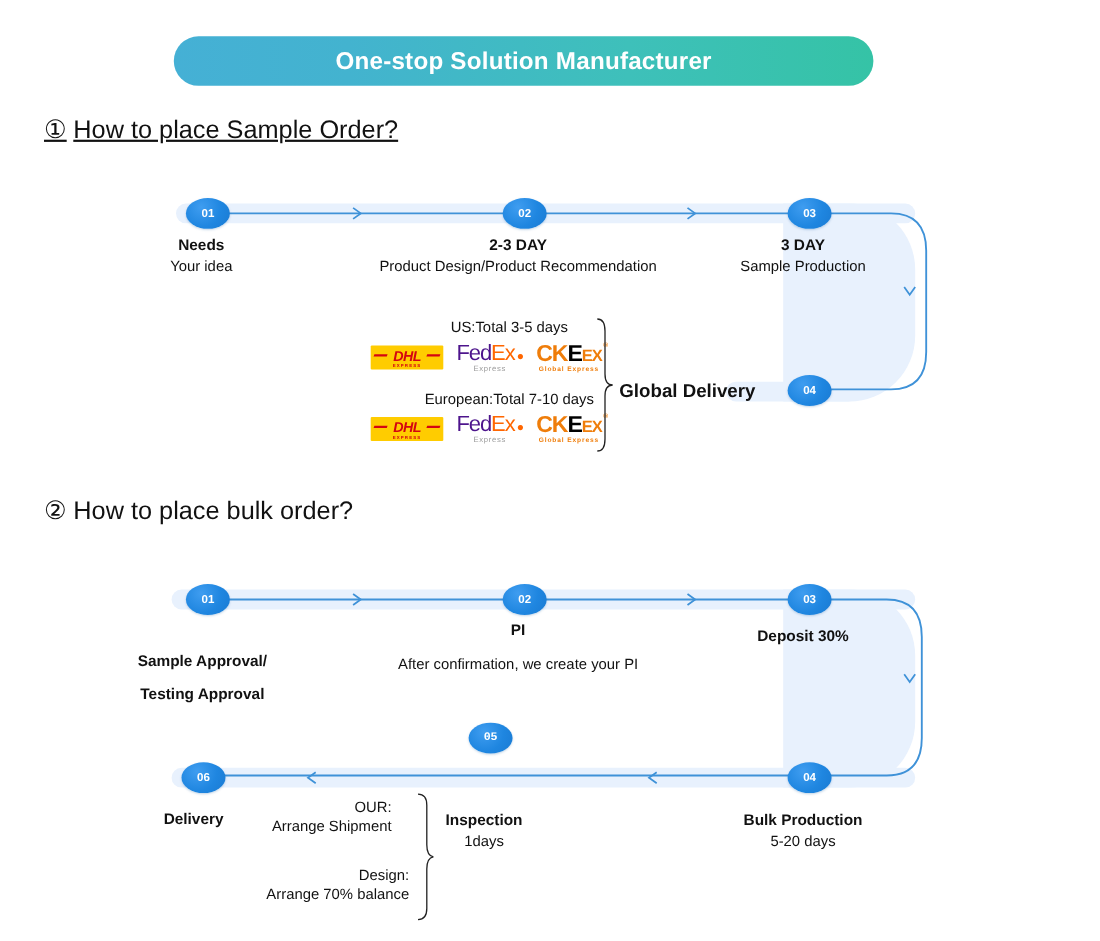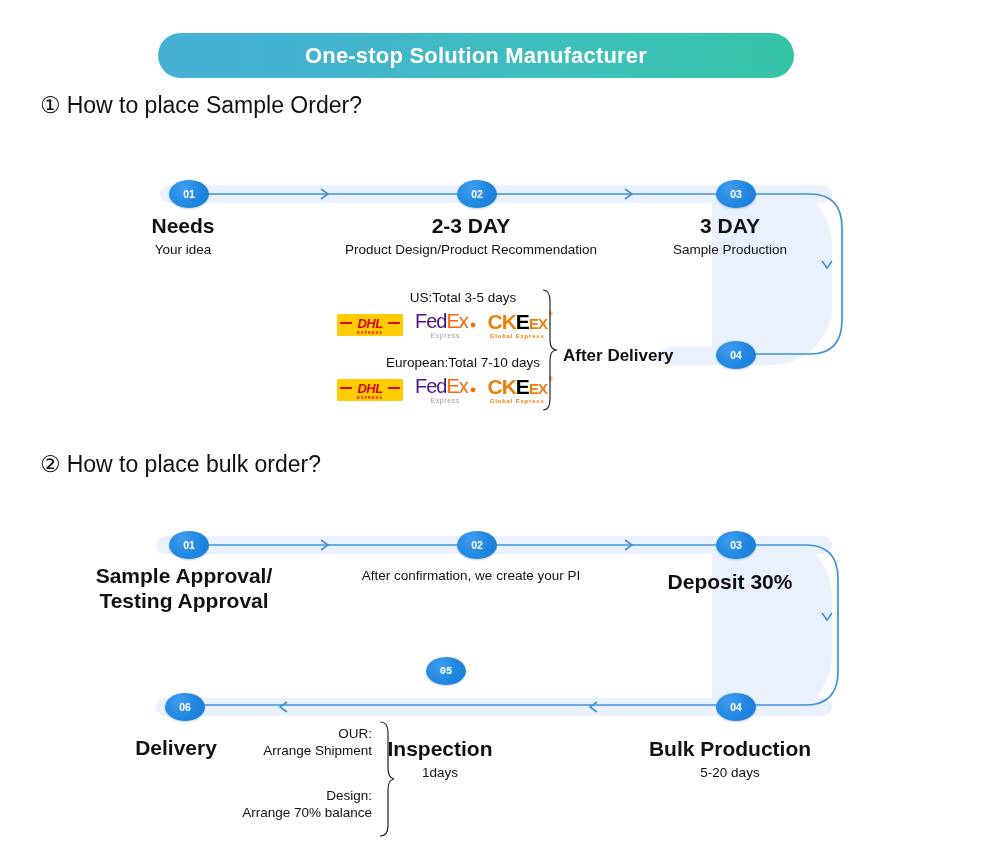--- a/index.html
+++ b/index.html
@@ -30,21 +30,21 @@
   .node{
     width:40px;height:28px;border-radius:50%;
     background:radial-gradient(circle at 35% 30%,#3f9df0 0%,#1f86e0 55%,#1a7ad2 100%);
     color:#fff;font-size:10.5px;font-weight:bold;
     display:flex;align-items:center;justify-content:center;
     box-shadow:0 1px 2px rgba(20,90,160,.25);
   }
   .arrow-r,.arrow-l{width:14px;height:14px;}
   .arrow-r svg,.arrow-l svg{display:block;}
 
-  .lbl-main{font-size:21px;font-weight:bold;color:#111;text-align:center;white-space:nowrap;}
+  .lbl-main{font-size:14px;font-weight:bold;color:#111;text-align:center;white-space:nowrap;}
   .lbl-sub{font-size:13.5px;color:#111;text-align:center;white-space:nowrap;}
 
   
   .couriers{display:flex;align-items:center;gap:12px;}
   .dhl{
     width:66px;height:22px;background:#ffcc00;border-radius:1px;
     position:relative;display:flex;align-items:center;justify-content:center;
   }
   .dhl .dhl-txt{
     color:#d40511;font-style:italic;font-weight:bold;font-size:13px;
@@ -75,21 +75,21 @@
 </style>
 </head>
 <body>
 
 <div class="stage">
 
   <div class="abs banner">
     <span>One-stop Solution Manufacturer</span>
   </div>
 
-  <div class="abs heading" style="top:92px;">
+  <div class="abs heading" style="top:104px;text-decoration:underline;">
     <span class="circnum">①</span><span>How to place Sample Order?</span>
   </div>
 
   <div class="abs track" style="left:160px;top:185px;width:672px;"></div>
   <div class="abs track" style="left:712px;top:185px;width:120px;height:180px;border-radius:0 60px 60px 0;background:#e8f1fd;"></div>
   <div class="abs track" style="left:660px;top:347px;width:120px;"></div>
   <div class="abs" style="left:160px;top:176px;width:700px;height:200px;">
     <svg width="700" height="200" viewBox="0 0 700 200">
       <path d="M 23 18 L 650 18 Q 682 18 682 52 L 682 144 Q 682 178 650 178 L 575 178" fill="none" stroke="#3f92d8" stroke-width="1.7"></path>
     </svg>
@@ -129,21 +129,21 @@
     <div class="lbl-sub" style="margin-top:4px;">Your idea</div>
   </div>
   <div class="abs" style="left:271px;top:214px;width:400px;">
     <div class="lbl-main">2-3 DAY</div>
     <div class="lbl-sub" style="margin-top:4px;">Product Design/Product Recommendation</div>
   </div>
   <div class="abs" style="left:630px;top:214px;width:200px;">
     <div class="lbl-main">3 DAY</div>
     <div class="lbl-sub" style="margin-top:4px;">Sample Production</div>
   </div>
-  <div class="abs lbl-main" style="left:563px;top:346px;font-size:17px;">After Delivery</div>
+  <div class="abs lbl-main" style="left:563px;top:346px;font-size:17px;">Global Delivery</div>
 
   <div class="abs lbl-sub" style="left:348px;top:290px;width:230px;text-align:center;">US:Total 3-5 days</div>
 
   <div class="abs couriers" style="left:337px;top:311px;">
     <div class="dhl">
       <span class="bar b1"></span>
         <span class="bar b2"></span>
       <span class="dhl-txt">DHL</span>
       <span class="dhl-sub">EXPRESS</span>
     </div>
@@ -234,40 +234,41 @@
   <div class="abs node" style="left:716px;top:693px;">
     <span>04</span>
   </div>
   <div class="abs node" style="left:426px;top:657px;font-family:Liberation Mono, monospace;">
     <span>05</span>
   </div>
   <div class="abs node" style="left:165px;top:693px;">
     <span>06</span>
   </div>
 
-  <div class="abs" style="left:84px;top:564px;width:200px;">
+  <div class="abs" style="left:84px;top:592px;width:200px;">
     <div class="lbl-main">Sample Approval/</div>
-    <div class="lbl-main" style="margin-top:1px;">Testing Approval</div>
+    <div class="lbl-main" style="margin-top:14px;">Testing Approval</div>
   </div>
   <div class="abs" style="left:271px;top:564px;width:400px;">
-    <div class="lbl-sub" style="margin-top:4px;">After confirmation, we create your PI</div>
+    <div class="lbl-main">PI</div>
+    <div class="lbl-sub" style="margin-top:16px;">After confirmation, we create your PI</div>
   </div>
   <div class="abs lbl-main" style="left:630px;top:570px;width:200px;">Deposit 30%</div>
 
   <div class="abs" style="left:630px;top:737px;width:200px;">
     <div class="lbl-main">Bulk Production</div>
     <div class="lbl-sub" style="margin-top:4px;">5-20 days</div>
   </div>
   <div class="abs" style="left:340px;top:737px;width:200px;">
     <div class="lbl-main">Inspection</div>
     <div class="lbl-sub" style="margin-top:4px;">1days</div>
   </div>
   <div class="abs lbl-main" style="left:76px;top:736px;width:200px;">Delivery</div>
 
-  <div class="abs" style="left:200px;top:726px;width:172px;text-align:right;">
+  <div class="abs" style="left:184px;top:726px;width:172px;text-align:right;">
     <div class="lbl-sub" style="text-align:right;">OUR:</div>
     <div class="lbl-sub" style="text-align:right;margin-top:2px;">Arrange Shipment</div>
   </div>
   <div class="abs" style="left:200px;top:788px;width:172px;text-align:right;">
     <div class="lbl-sub" style="text-align:right;">Design:</div>
     <div class="lbl-sub" style="text-align:right;margin-top:2px;">Arrange 70% balance</div>
   </div>
 
   <div class="abs brace" style="left:377px;top:720px;">
     <svg width="18" height="118" viewBox="0 0 18 118">

